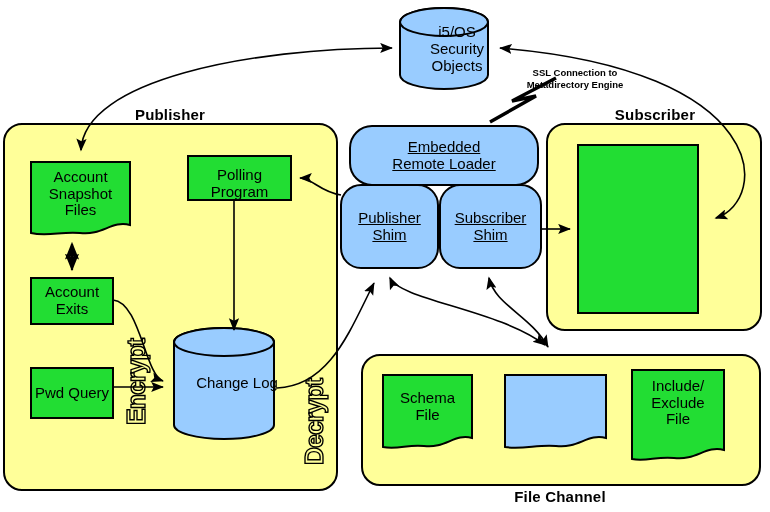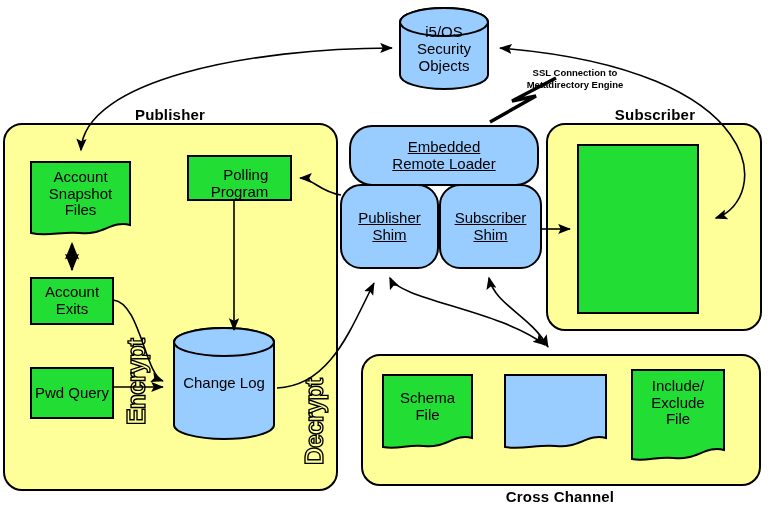--- a/index.html
+++ b/index.html
@@ -14,21 +14,21 @@
 
   
   .lbl{position:absolute;z-index:6;text-align:center;line-height:1.12;
        white-space:pre-line;display:flex;align-items:center;justify-content:center;}
 
   .panel-title{position:absolute;z-index:6;text-align:center;font-weight:bold;
        font-size:15px;letter-spacing:.2px;}
 
   .node-text{font-size:15px;}
   .node-text.small{font-size:14px;}
-  .cyl-text{font-size:15px;}
+  .cyl-text{font-size:15px;padding-left:13px;}
   .shim-text{font-size:15px;text-decoration:underline;}
 
   .ssl-note{position:absolute;z-index:6;text-align:center;font-size:9.5px;
        font-weight:bold;line-height:1.25;white-space:pre-line;}
 
   
   .vword{position:absolute;z-index:6;font-size:25px;font-weight:bold;
        writing-mode:vertical-rl;transform:rotate(180deg);
        color:transparent;-webkit-text-stroke:1.4px #000;
        letter-spacing:-1px;font-family:"Liberation Sans",sans-serif;}
@@ -136,36 +136,36 @@
 
     <path d="M489,278 C495,305 530,315 548,347" fill="none" stroke="#000" stroke-width="1.6" marker-end="url(#ah)" marker-start="url(#ahb)"></path>
 
     <path d="M541,229 L570,229" fill="none" stroke="#000" stroke-width="1.6" marker-end="url(#ah)"></path>
 
     <path d="M490,122 L536,96 L512,101 L556,78" fill="none" stroke="#000" stroke-width="3.4" stroke-linejoin="miter"></path>
   </svg>
 
   <div class="panel-title" style="left:100px;top:106px;width:140px;">Publisher</div>
   <div class="panel-title" style="left:580px;top:106px;width:150px;">Subscriber</div>
-  <div class="panel-title" style="left:460px;top:488px;width:200px;">Cross Channel</div>
+  <div class="panel-title" style="left:460px;top:488px;width:200px;">File Channel</div>
 
   <div class="lbl cyl-text" style="left:400px;top:22px;width:88px;height:55px;">i5/OS
 Security
 Objects</div>
 
   <div class="ssl-note" style="left:505px;top:67px;width:140px;">SSL Connection to
 Metadirectory Engine</div>
 
   <div class="lbl node-text" style="left:31px;top:163px;width:99px;height:62px;">Account
 Snapshot
 Files</div>
   <div class="lbl node-text" style="left:31px;top:278px;width:82px;height:46px;">Account
 Exits</div>
   <div class="lbl node-text" style="left:31px;top:368px;width:82px;height:50px;">Pwd Query</div>
-  <div class="lbl node-text" style="left:188px;top:156px;width:103px;height:56px;text-align:right;">Polling
+  <div class="lbl node-text" style="left:188px;top:156px;width:103px;height:56px;">Polling
 Program</div>
   <div class="lbl cyl-text" style="left:174px;top:358px;width:100px;height:50px;">Change Log</div>
 
   <div class="vword" style="left:122px;top:300px;height:125px;">Encrypt</div>
   <div class="vword" style="left:300px;top:340px;height:125px;">Decrypt</div>
 
   <div class="lbl shim-text" style="left:350px;top:126px;width:188px;height:59px;">Embedded
 Remote Loader</div>
   <div class="lbl shim-text" style="left:341px;top:185px;width:97px;height:83px;">Publisher
 Shim</div>

